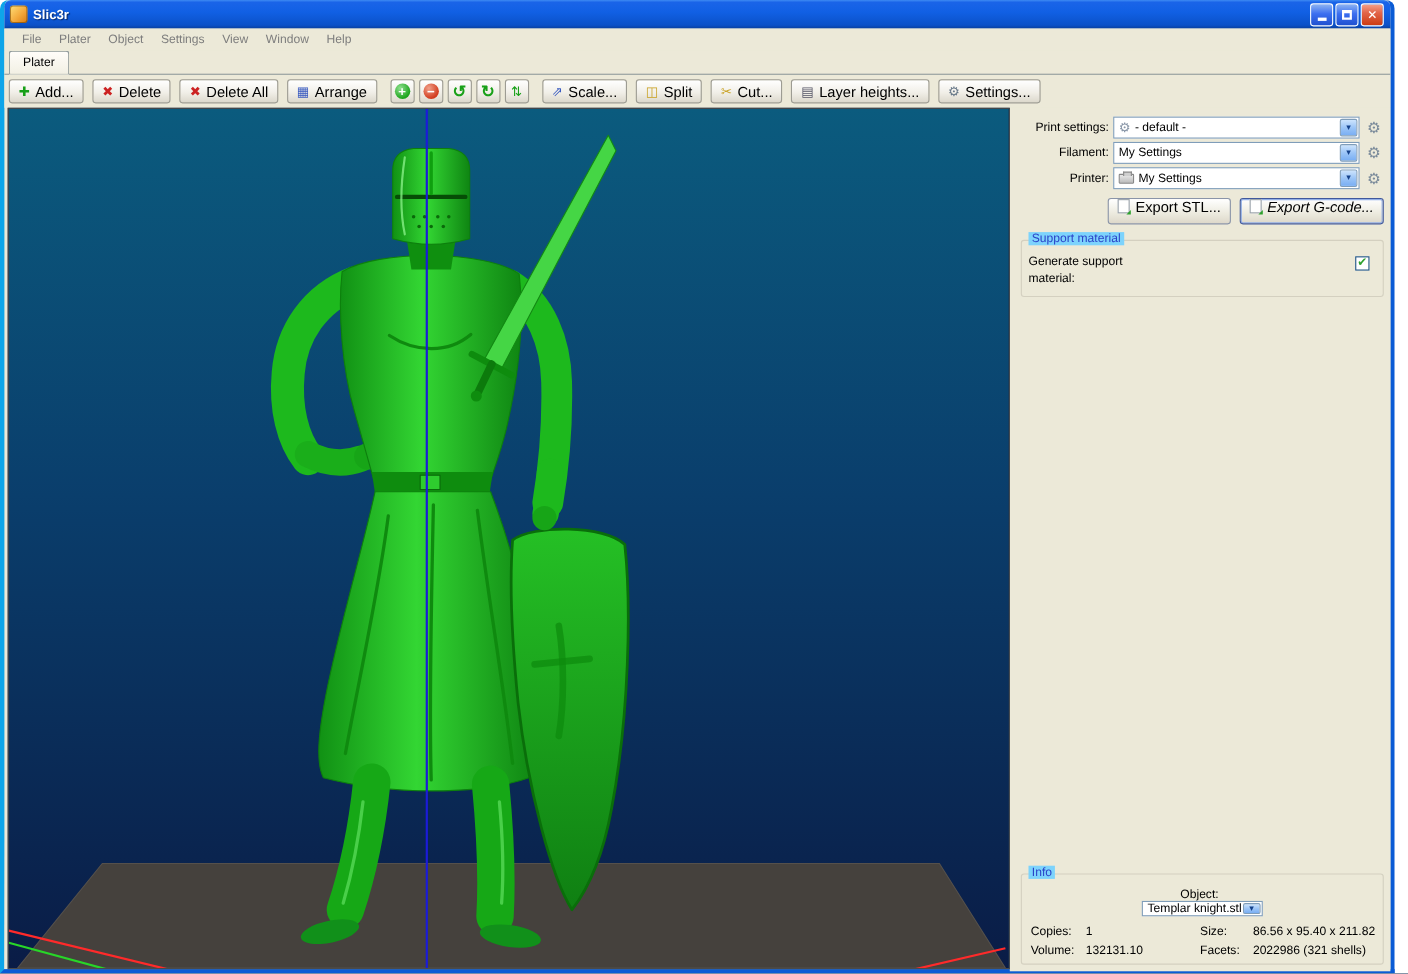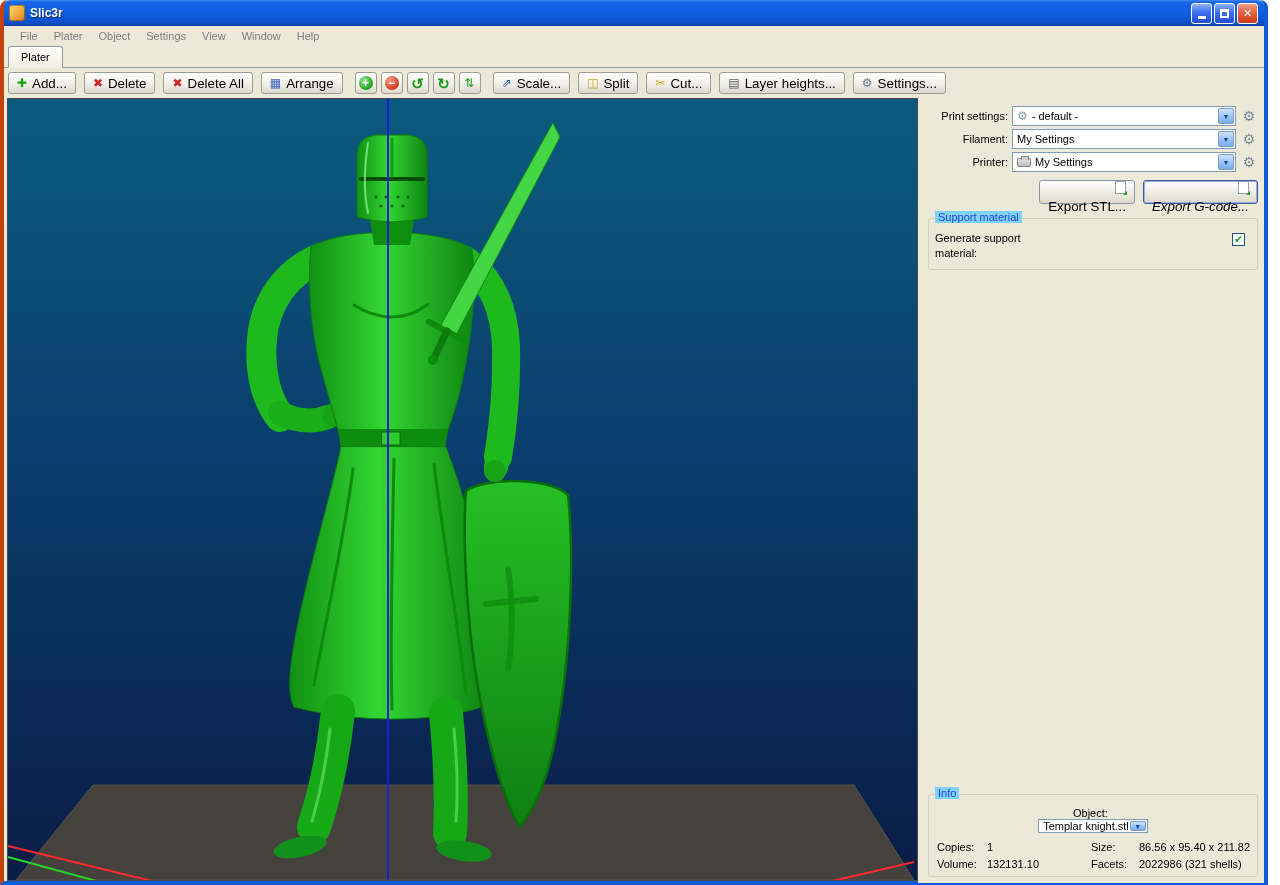--- a/index.html
+++ b/index.html
@@ -1,19 +1,19 @@
 <!DOCTYPE html>
 <html><head>
 <meta charset="utf-8">
 <style>
   * { box-sizing: border-box; }
   html,body { margin:0; padding:0; width:1280px; height:885px; overflow:hidden;
     font-family:"Liberation Sans","DejaVu Sans",sans-serif; font-size:11px; color:#000; }
   .window { position:relative; width:1268px; height:885px; background:#ece9d8;
-    border-left:4px solid #c2410c; border-right:4px solid #0a5bd5; border-bottom:4px solid #0a5bd5;
+    border-left:4px solid #0ea5e9; border-right:4px solid #0a5bd5; border-bottom:4px solid #0a5bd5;
     border-radius:8px 8px 0 0; }
   
   .titlebar { height:26px; display:flex; align-items:center; padding:0 6px 0 5px;
     border-radius:6px 6px 0 0;
     background:linear-gradient(180deg,#3e8bf3 0%,#1a64e8 8%,#1160e4 42%,#0b51c8 88%,#0a3f9e 100%); }
   .appicon { width:16px; height:16px; border-radius:3px; margin-right:5px;
     background:linear-gradient(135deg,#ffe07a 0%,#f3a93c 55%,#d97b12 100%);
     box-shadow:inset 0 0 0 1px rgba(120,70,0,.6); }
   .title { color:#fff; font-weight:bold; font-size:12px; text-shadow:1px 1px 1px #0a2a6a; flex:1; }
   .winbtns { display:flex; gap:2px; }
@@ -62,21 +62,21 @@
     display:flex; align-items:center; justify-content:center; font-size:7px; color:#15428b; }
   .combo-gear { color:#8a97a8; font-size:12px; line-height:1; }
   .printer-icon { width:14px; height:9px; background:linear-gradient(#e8e8e8,#bdbdbd); border:1px solid #888;
     border-radius:1px; position:relative; flex:none; }
   .printer-icon::before { content:""; position:absolute; left:3px; top:-3px; width:6px; height:3px;
     background:#cfcfcf; border:1px solid #888; border-bottom:none; }
   .mini-gear { width:18px; height:20px; margin-left:4px; display:flex; align-items:center; justify-content:center;
     color:#7a8a9a; font-size:14px; flex:none; }
   .exportrow { display:flex; justify-content:flex-end; gap:8px; margin:5px 0 2px 0; }
   .export-btn { height:24px; border:1px solid #8a94a8; border-radius:3px; padding:0 8px;
-    background:linear-gradient(180deg,#ffffff,#eceade 60%,#ddd8ca); display:flex; align-items:flex-end; gap:5px;flex-direction:column; }
+    background:linear-gradient(180deg,#ffffff,#eceade 60%,#ddd8ca); display:flex; align-items:flex-start; gap:5px; }
   .export-btn.default { border:1px solid #41599c; box-shadow:inset 0 0 0 1px #94b0e6;font-style:italic; }
   .doc-icon { width:11px; height:13px; background:#fff; border:1px solid #98a0a8; position:relative; flex:none; }
   .doc-icon::after { content:""; position:absolute; right:-2px; bottom:-2px; width:0; height:0;
     border-left:4px solid transparent; border-top:4px solid transparent; border-bottom:4px solid #2da12d; }
   .group { position:relative; border:1px solid #d4d0c0; border-radius:3px; padding:12px 6px 8px 6px; margin-top:12px; }
   .gtitle { position:absolute; top:-8px; left:6px; background:#7dd3fc; padding:0 3px; color:#2b43c8; }
   .support-row { display:flex; align-items:flex-start; }
   .support-label { width:120px; line-height:1.35; }
   .checkbox { width:13px; height:13px; border:1px solid #1d5281; background:#fff; margin:2px 6px 0 auto;
     display:flex; align-items:center; justify-content:center; color:#2da12d; font-size:11px; line-height:1; }

